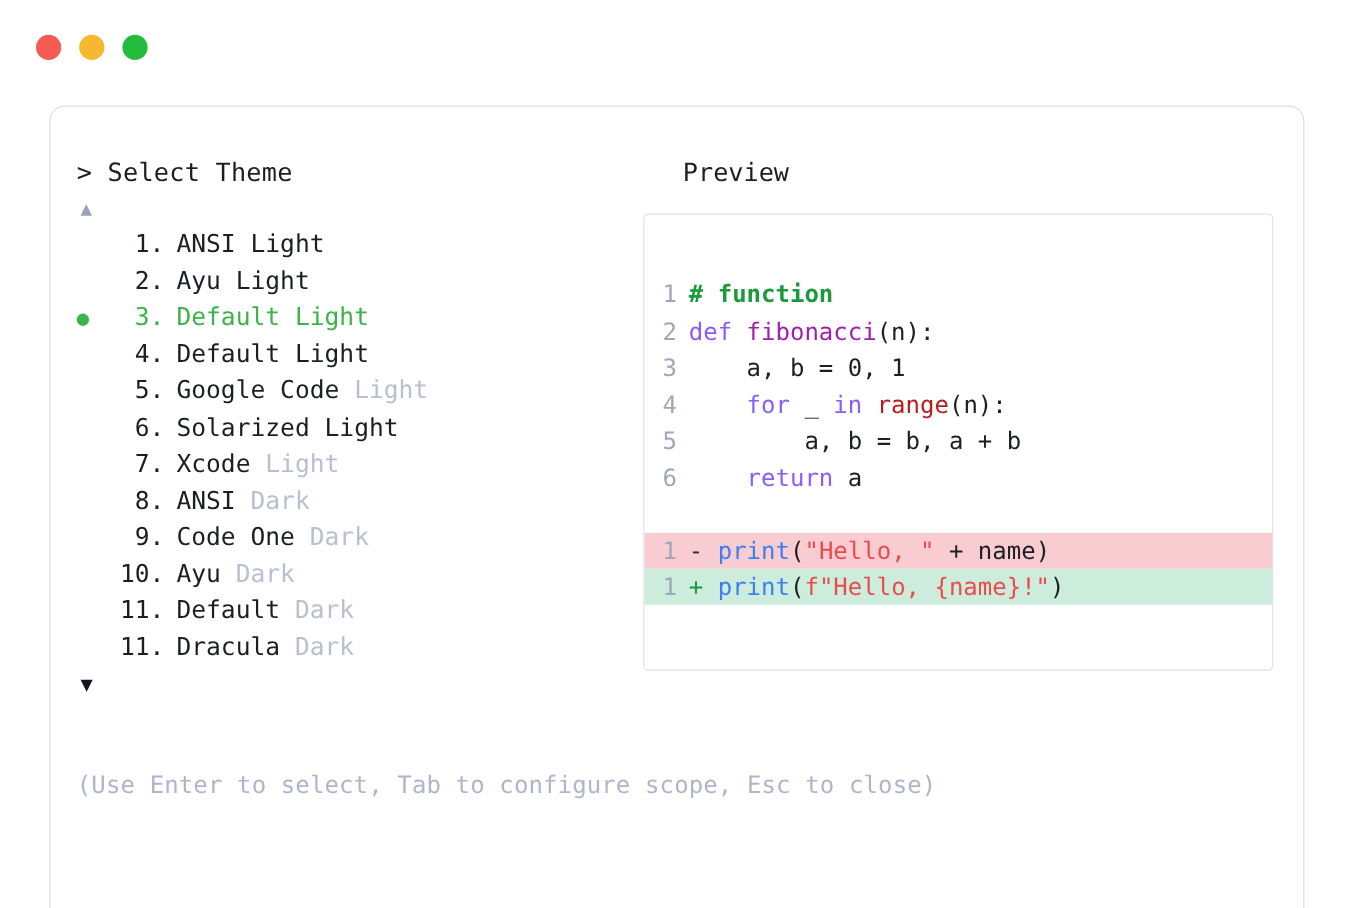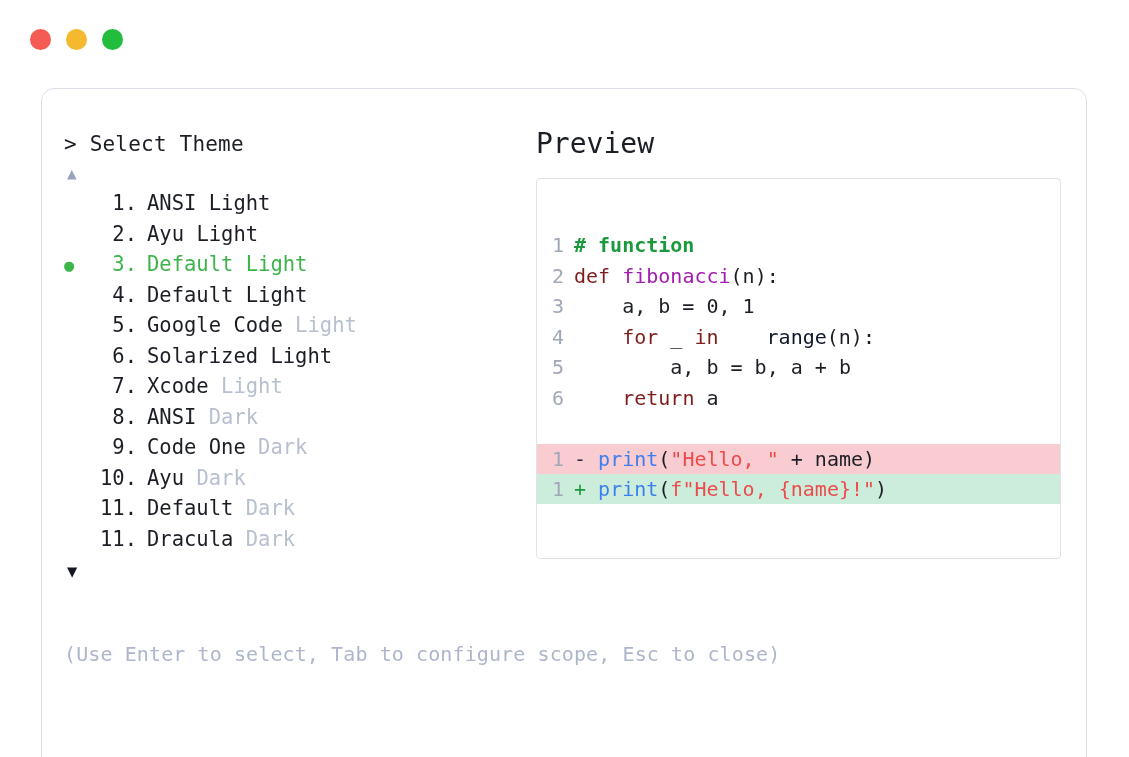--- a/index.html
+++ b/index.html
@@ -110,24 +110,25 @@
   }
 
   
   .right-pane {
     position: absolute;
     left: 494px;
     top: 42px;
     width: 530px;
   }
   .preview-title {
-    font-size: 28px;
+    font-size: 21px;
     color: #1c1e26;
     line-height: 26px;
     white-space: pre;
+    margin-left: 33px;
   }
   .preview-box {
     margin-top: 21px;
     width: 525px;
     height: 381px;
     border: 1.5px solid #dfe2ea;
     border-radius: 4px;
     box-sizing: border-box;
     background: #ffffff;
     overflow: hidden;
@@ -152,23 +153,23 @@
     width: 22px;
     flex: 0 0 22px;
     color: #a0a8b8;
     text-align: left;
   }
   .code-text { color: #1c1e26; }
   .blank-line { height: 30.5px; }
 
   
   .tok-comment  { color: #1a9a3c; font-weight: bold; }
-  .tok-keyword  { color: #7f1d1d; }
+  .tok-keyword  { color: #8b5cf6; }
   .tok-func     { color: #a21caf; }
-  .tok-builtin  { color: #0f172a; margin-left: 36px; }
+  .tok-builtin  { color: #b91c1c; }
   .tok-plain    { color: #1c1e26; }
   .tok-string   { color: #ec4b4b; }
   .tok-call     { color: #3b7ff0; }
 
   
   .diff-line {
     display: flex;
     align-items: baseline;
     height: 30px;
     font-size: 20px;

